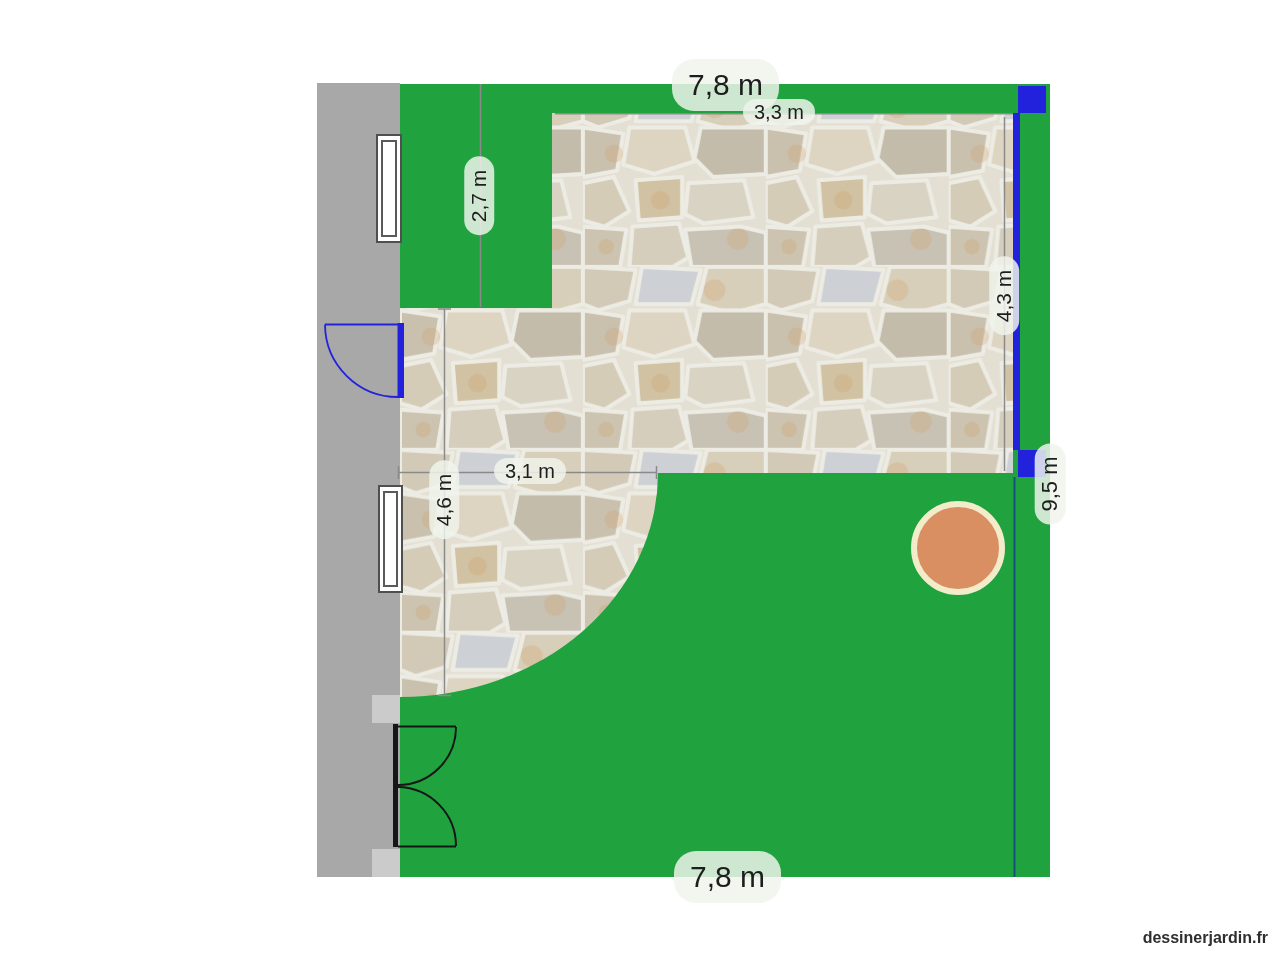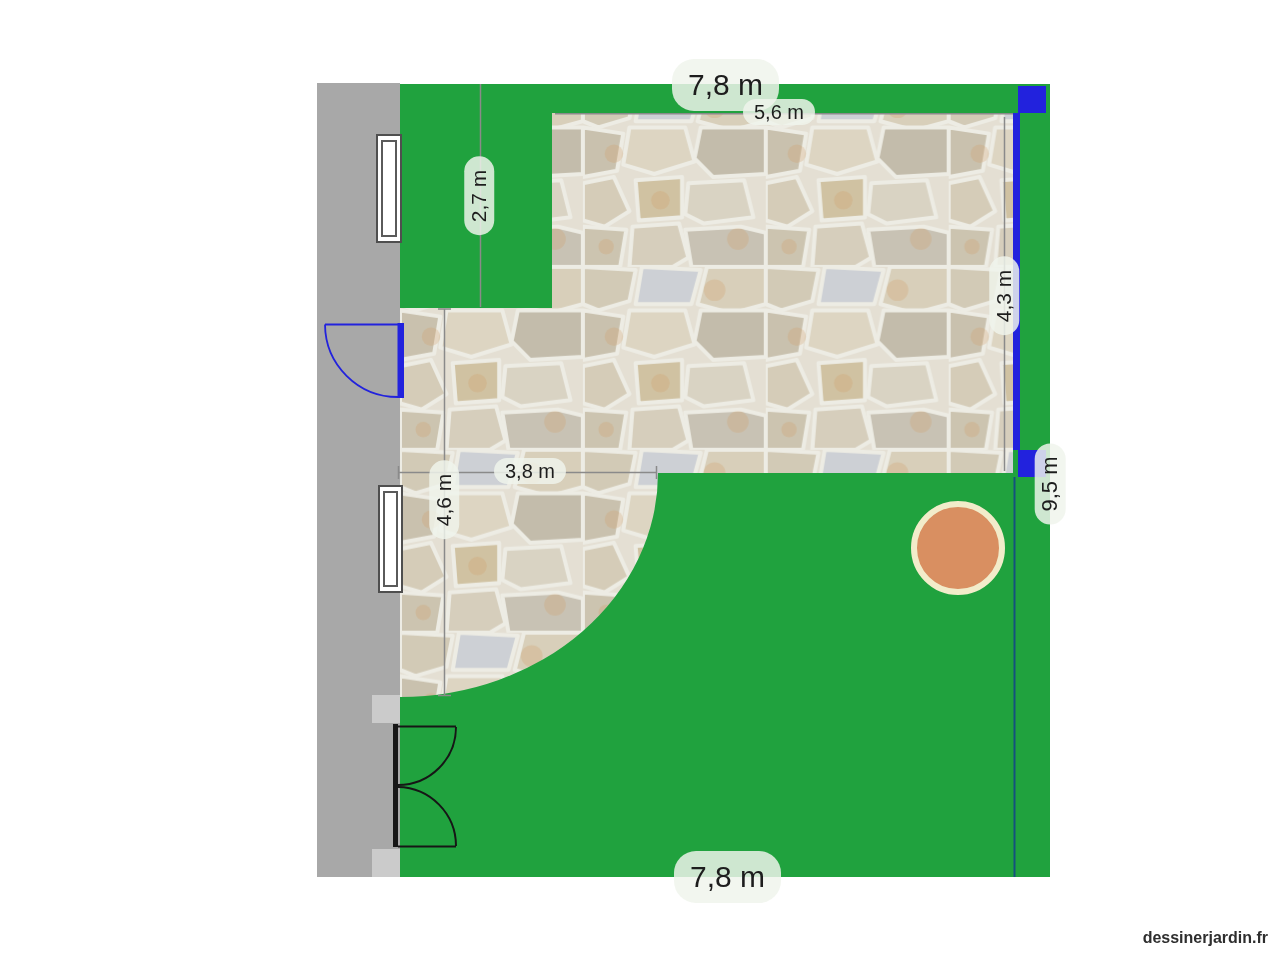--- a/index.html
+++ b/index.html
@@ -123,23 +123,23 @@
   </svg>
 
   <div id="window-top" class="window">
     <div class="sash"></div>
   </div>
   <div id="window-middle" class="window">
     <div class="sash"></div>
   </div>
 
   <div id="dim-top" class="pill big">7,8 m</div>
-  <div id="dim-terrace-top" class="pill">5,6 m</div>
+  <div id="dim-terrace-top" class="pill">3,3 m</div>
   <div id="dim-lawn-corner" class="pill vert">2,7 m</div>
   <div id="dim-terrace-left" class="pill vert">4,6 m</div>
-  <div id="dim-terrace-bottom" class="pill">3,8 m</div>
+  <div id="dim-terrace-bottom" class="pill">3,1 m</div>
   <div id="dim-terrace-right" class="pill vert">4,3 m</div>
   <div id="dim-right" class="pill vert">9,5 m</div>
   <div id="dim-bottom" class="pill big">7,8 m</div>
 
   <div id="watermark" class="abs">dessinerjardin.fr</div>
 
 </div>
 
 </body></html>

